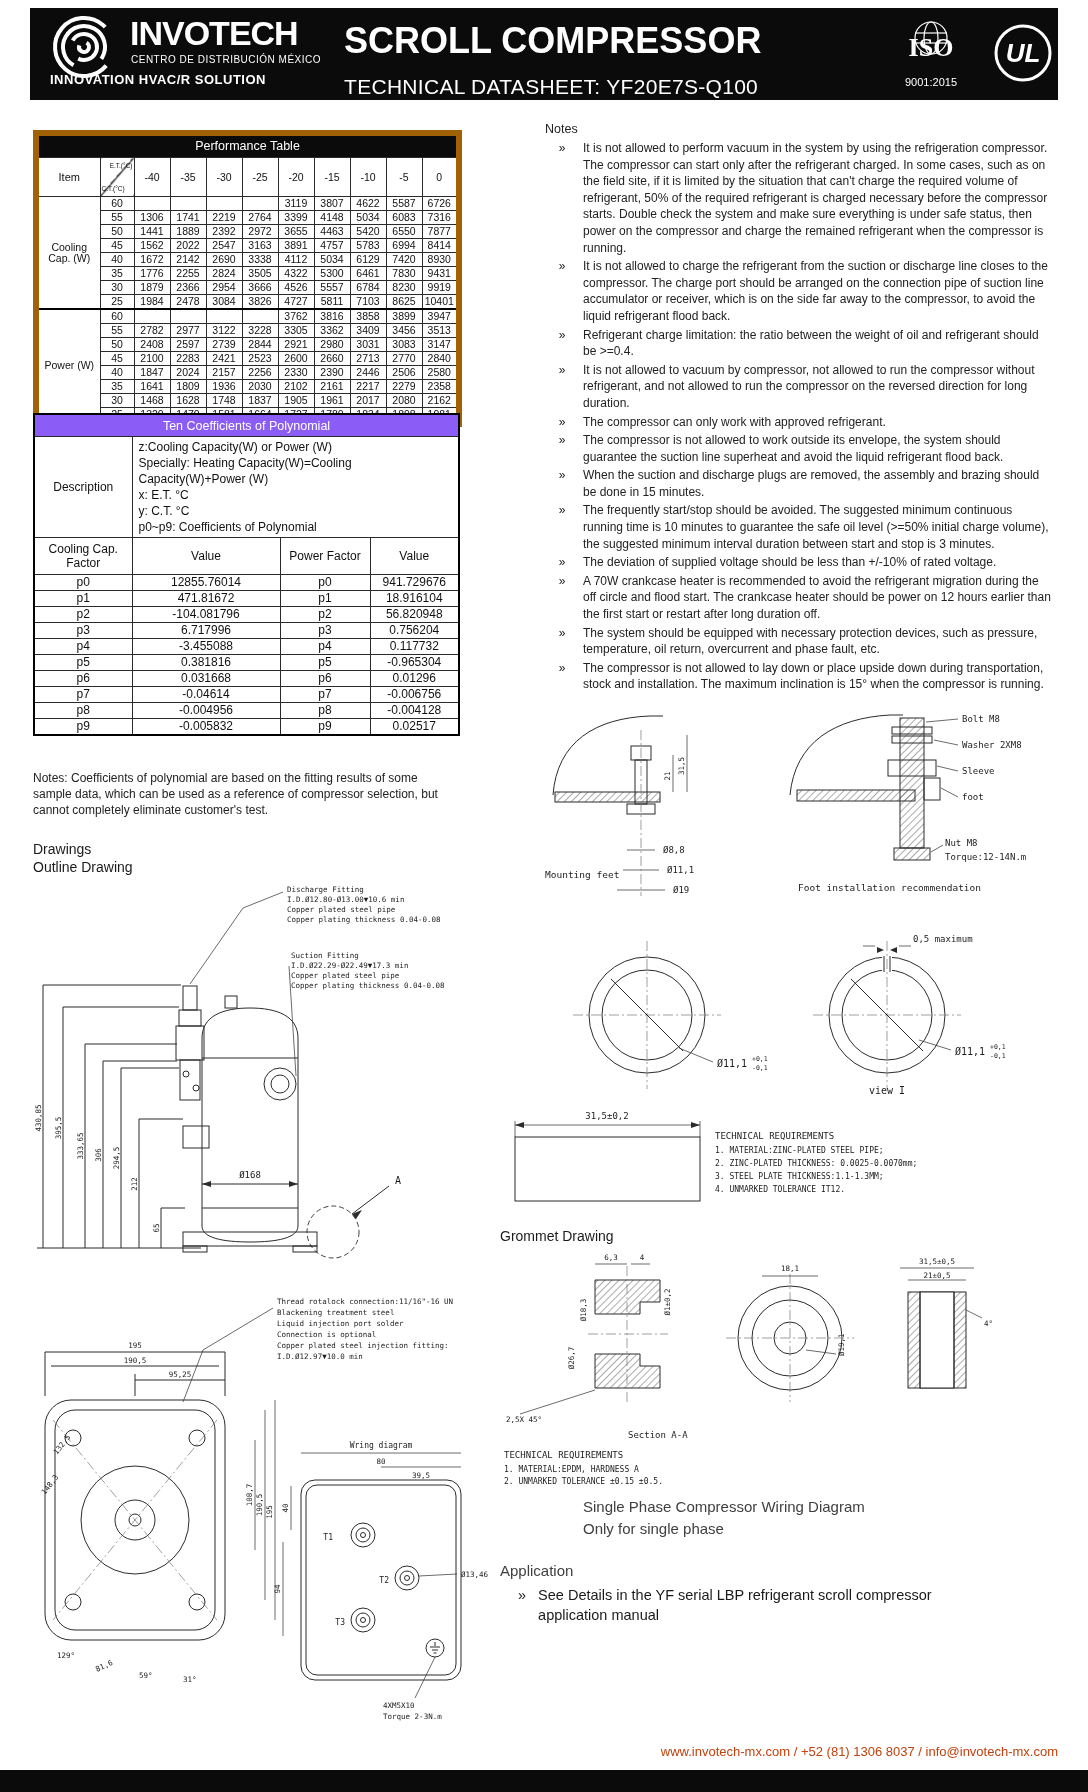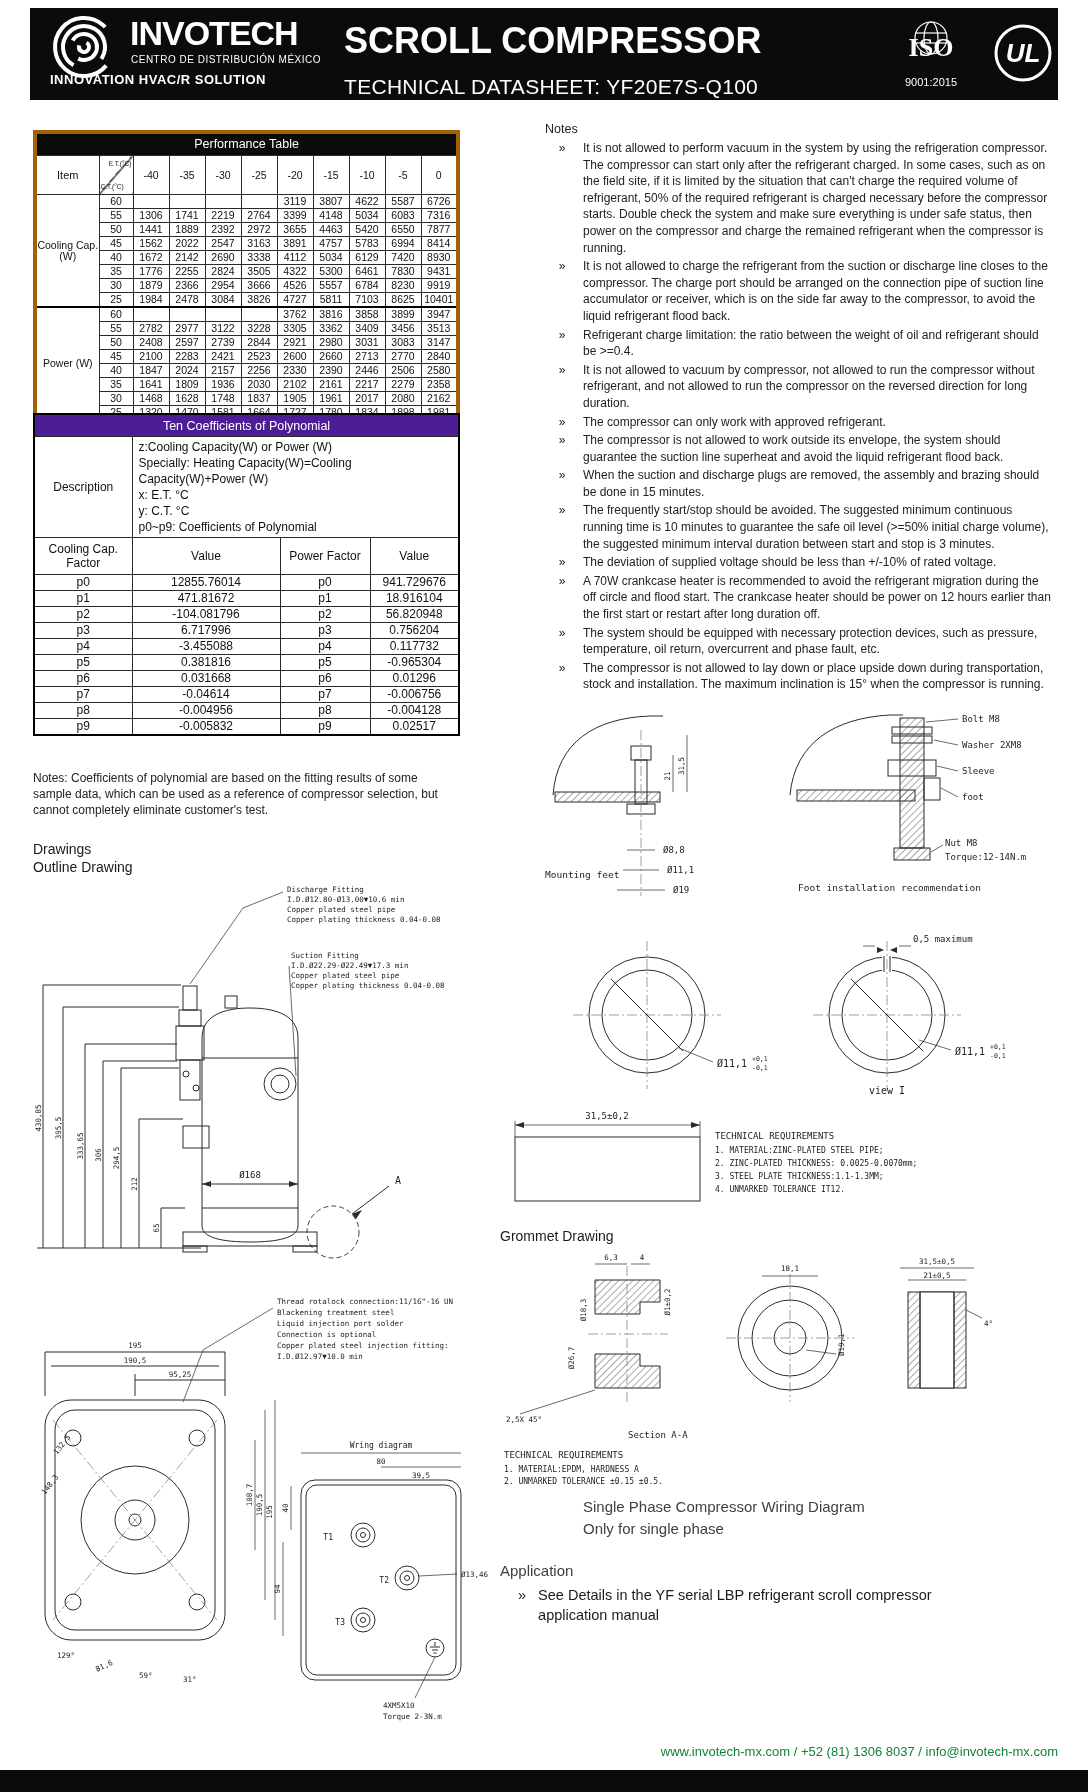--- a/index.html
+++ b/index.html
@@ -9,49 +9,49 @@
   
   .hdr{left:30px;top:8px;width:1028px;height:92px;background:#0b0b0b;color:#fff;}
   .hdr .swirl{left:20px;top:6px;}
   .brand{left:100px;top:8px;font-weight:bold;font-size:34px;letter-spacing:-1px;line-height:34px;}
   .tag1{left:101px;top:46px;font-weight:normal;font-size:10px;letter-spacing:.5px;}
   .tag2{left:20px;top:64px;font-weight:bold;font-size:13px;letter-spacing:.5px;}
   .h-title{left:314px;top:12px;font-weight:bold;font-size:36px;}
   .h-sub{left:314px;top:52px;font-size:21px;font-weight:normal;letter-spacing:.3px;margin-top:15px;}
   
   table{border-collapse:collapse;table-layout:fixed;}
-  .perf{width:427px;font-size:10.5px;border:4px solid #a16207;}
+  .perf{width:427px;font-size:10.5px;border:6px solid #a16207;}
   .perf td{border:1px solid #2a2a2a;text-align:center;padding:0;height:13px;line-height:11px;color:#111;}
   .perf .title-cell{background:#0b0b0b;color:#fff;font-size:12.5px;height:21px;}
   .perf .hd-row td{height:38px;}
   .perf .item-hd{font-size:11px;}
   .perf .diag{position:relative;padding:0;background:
      linear-gradient(to bottom right,transparent calc(50% - 1px),#333 calc(50% - 1px),#333 50%,transparent calc(50% + 1px));}
   .perf .diag .et{position:absolute;top:2px;right:1px;font-size:6.5px;}
   .perf .diag .ct{position:absolute;bottom:2px;left:1px;font-size:6.5px;}
   .perf .sec-top td{border-top:2px solid #000;}
   .coef{width:427px;font-size:12px;border:2px solid #000;}
   .coef td{border:1px solid #2a2a2a;padding:2px 6px;color:#111;vertical-align:middle;}
-  .coef .title-cell{background:#4c1d95;color:#fff;font-size:12.5px;text-align:center;height:21px;padding:0;}
+  .coef .title-cell{background:#8b5cf6;color:#fff;font-size:12.5px;text-align:center;height:21px;padding:0;}
   .coef .lbl{text-align:center;}
   .coef .desc div{line-height:16px;}
   .coef .hd td{text-align:center;height:32px;line-height:14px;}
   .coef .drow td{height:15px;text-align:center;padding:0 6px;line-height:13px;margin-left:37px;}
   .footnote{left:33px;top:770px;width:424px;font-size:12px;line-height:16px;color:#222;}
   
   .notes-title{left:545px;top:122px;font-size:12.5px;color:#222;}
   .notes{left:545px;top:140px;width:506px;font-size:12px;line-height:16.6px;color:#222;}
   .note-item{display:flex;margin-bottom:2px;}
   .note-item .mark{width:14px;flex:0 0 14px;margin-left:10px;margin-right:14px;text-align:center;}
   .note-item .txt{flex:1;}
   
   .sec-h{font-size:14px;color:#1a1a1a;}
   .cap15{font-size:15px;color:#404040;}
   .app-row{display:flex;gap:12px;font-size:14.5px;width:460px;line-height:20px;}
-  .footer-txt{font-size:13px;color:#15803d;}
+  .footer-txt{font-size:13px;color:#c2410c;}
   .footer-bar{left:0;top:1770px;width:1088px;height:22px;background:#0b0b0b;}
   
   svg{display:block;}
   svg text{font-family:"DejaVu Sans Mono",monospace;fill:#1c1c1c;}
   .t65{font-size:6.5px;} .t75{font-size:7.5px;} .t8{font-size:8px;} .t9{font-size:9px;}
   .t95{font-size:9.5px;} .t10{font-size:10px;}
   .ln{stroke:#2b2b2b;stroke-width:1;fill:none;}
   .lt{stroke:#2b2b2b;stroke-width:.7;fill:none;}
   .cl{stroke:#777;stroke-width:.7;fill:none;stroke-dasharray:10 3 2 3;}
   .dsh{stroke:#2b2b2b;stroke-width:.9;fill:none;stroke-dasharray:5 3;}

